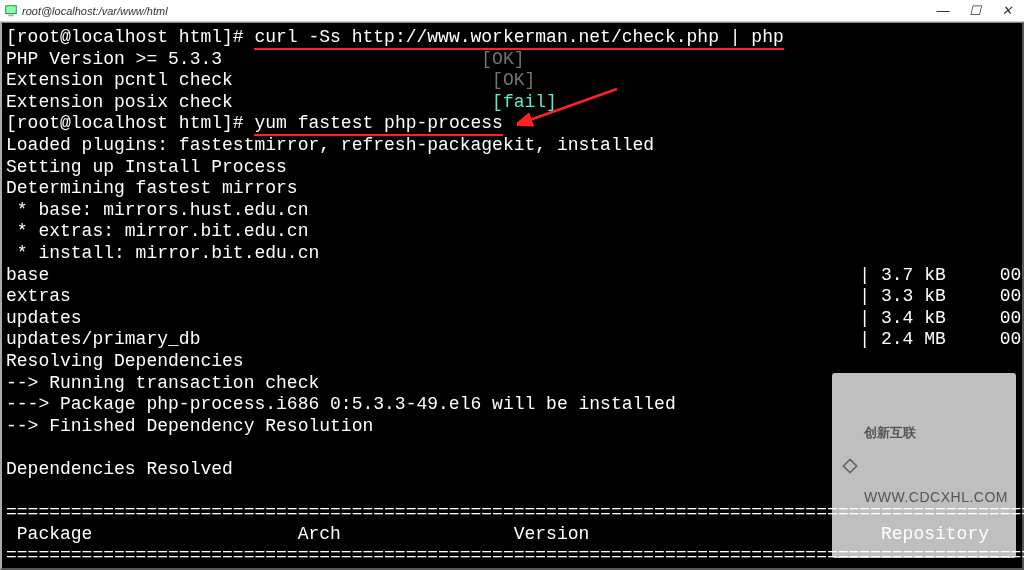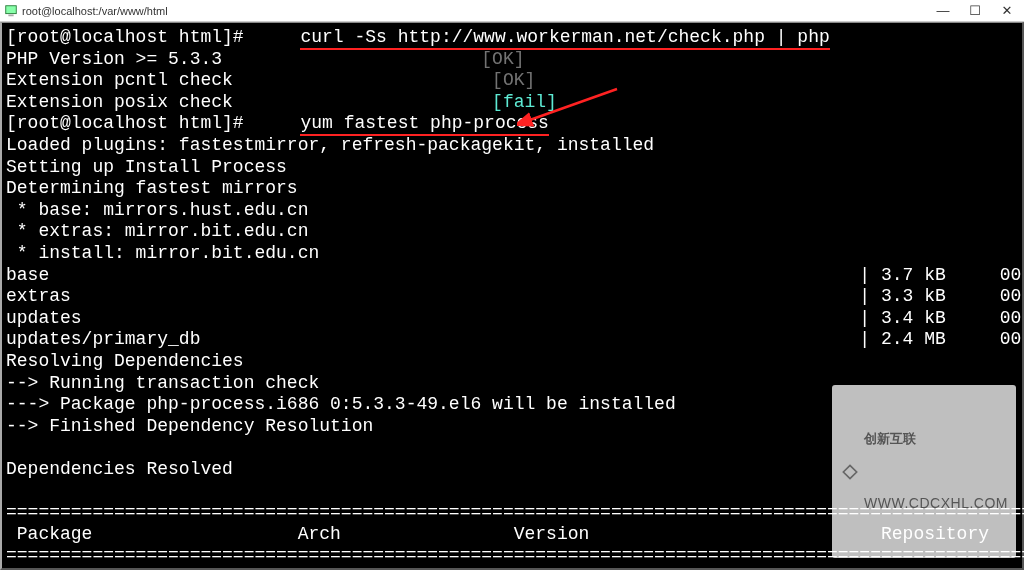--- a/index.html
+++ b/index.html
@@ -12,20 +12,21 @@
   }
   .titlebar {
     height: 22px;
     background: #ffffff;
     border-bottom: 1px solid #ccc;
     display: flex;
     align-items: center;
     padding: 0 4px;
     font-size: 11px;
     color: #333;
+    font-style: italic;
   }
   .titlebar .icon {
     width: 14px; height: 14px;
     margin-right: 4px;
     display: inline-flex;
     align-items: center;
     justify-content: center;
   }
   .titlebar .title { flex: 1; }
   .win-controls { display: flex; gap: 18px; align-items: center; margin-right: 6px; }
@@ -41,35 +42,34 @@
     white-space: pre;
     position: relative;
     border: 2px outset #aaa;
     border-top: 1px solid #888;
   }
   .green { color: #737373; }
   .red { color: #5eead4; }
   .underline-red {
     border-bottom: 2px solid #ff2222;
     padding-bottom: 1px;
-    margin-left: 46px;
   }
   .arrow {
     position: absolute;
     pointer-events: none;
   }
   .watermark {
     position: absolute;
     right: 6px;
     bottom: 10px;
     background: rgba(255,255,255,0.75);
     color: #555;
     font-family: "Microsoft YaHei", sans-serif;
     font-size: 14px;
-    padding: 0 8px;
+    padding: 6px 8px;
     border-radius: 3px;
     display: flex;
     align-items: center;
     gap: 4px;
   }
   .watermark svg { width: 20px; height: 20px; }
   .hr-line {
     color: #fff;
     letter-spacing: 0;
   }

